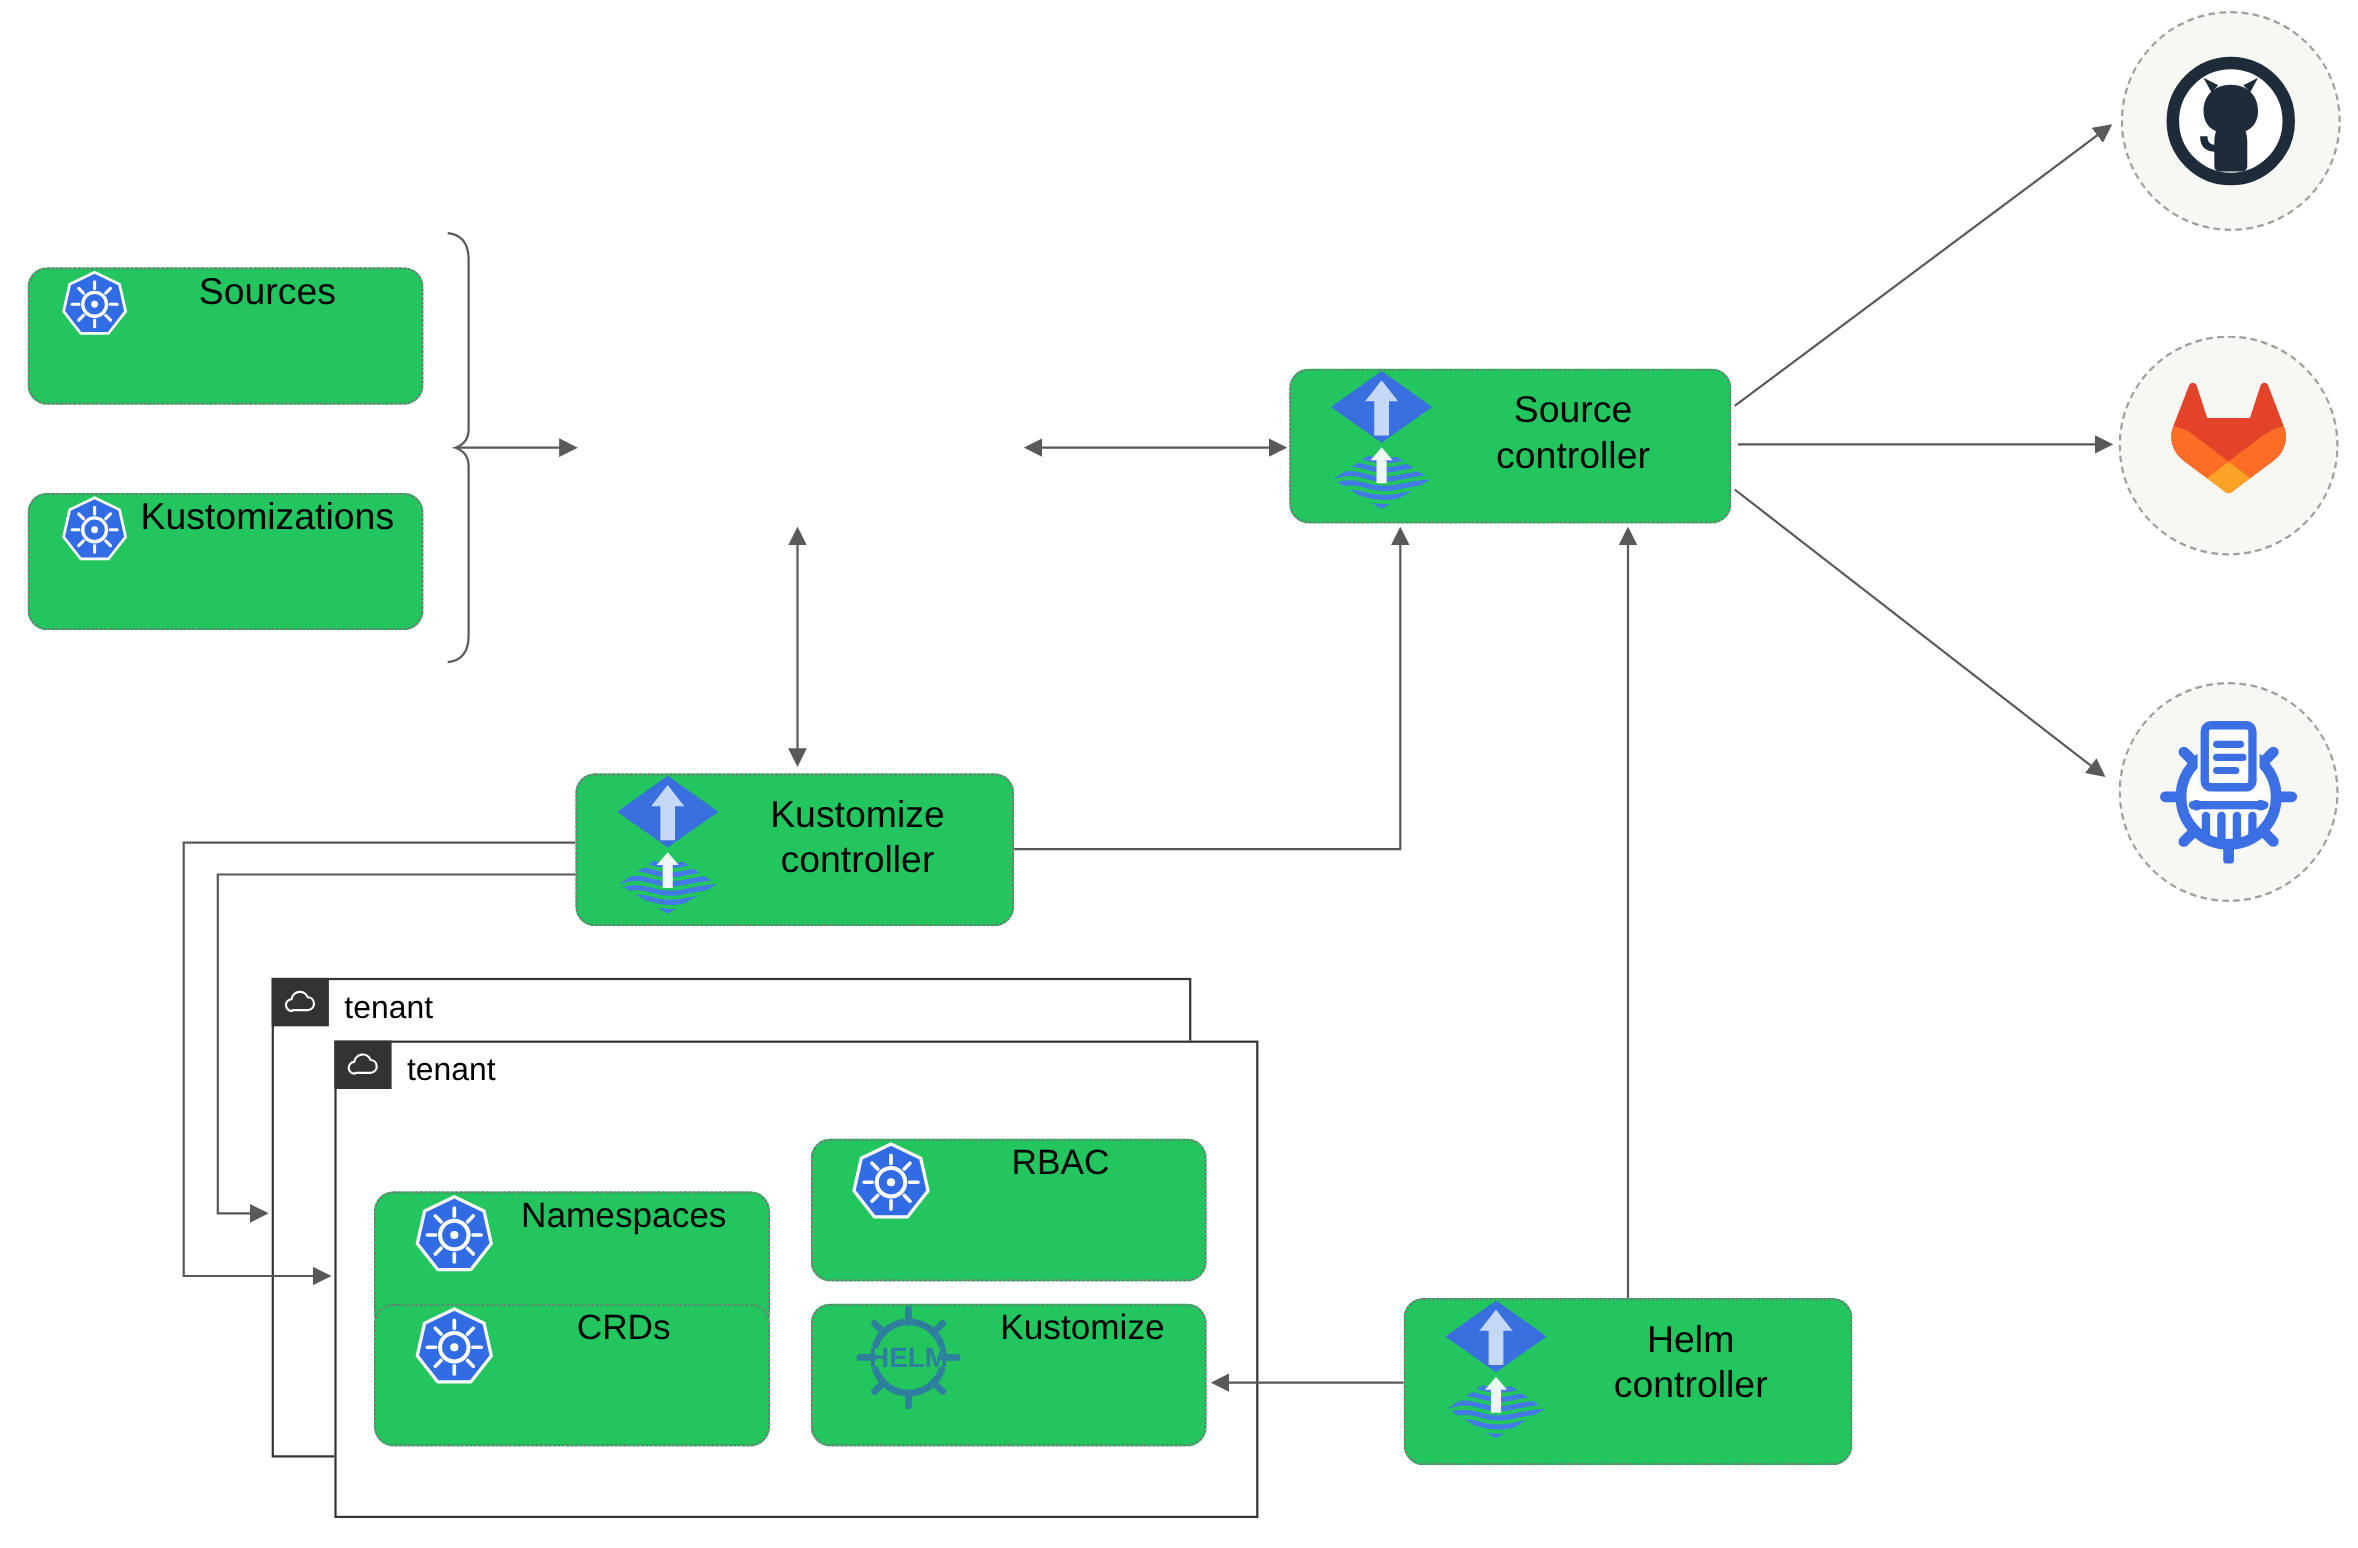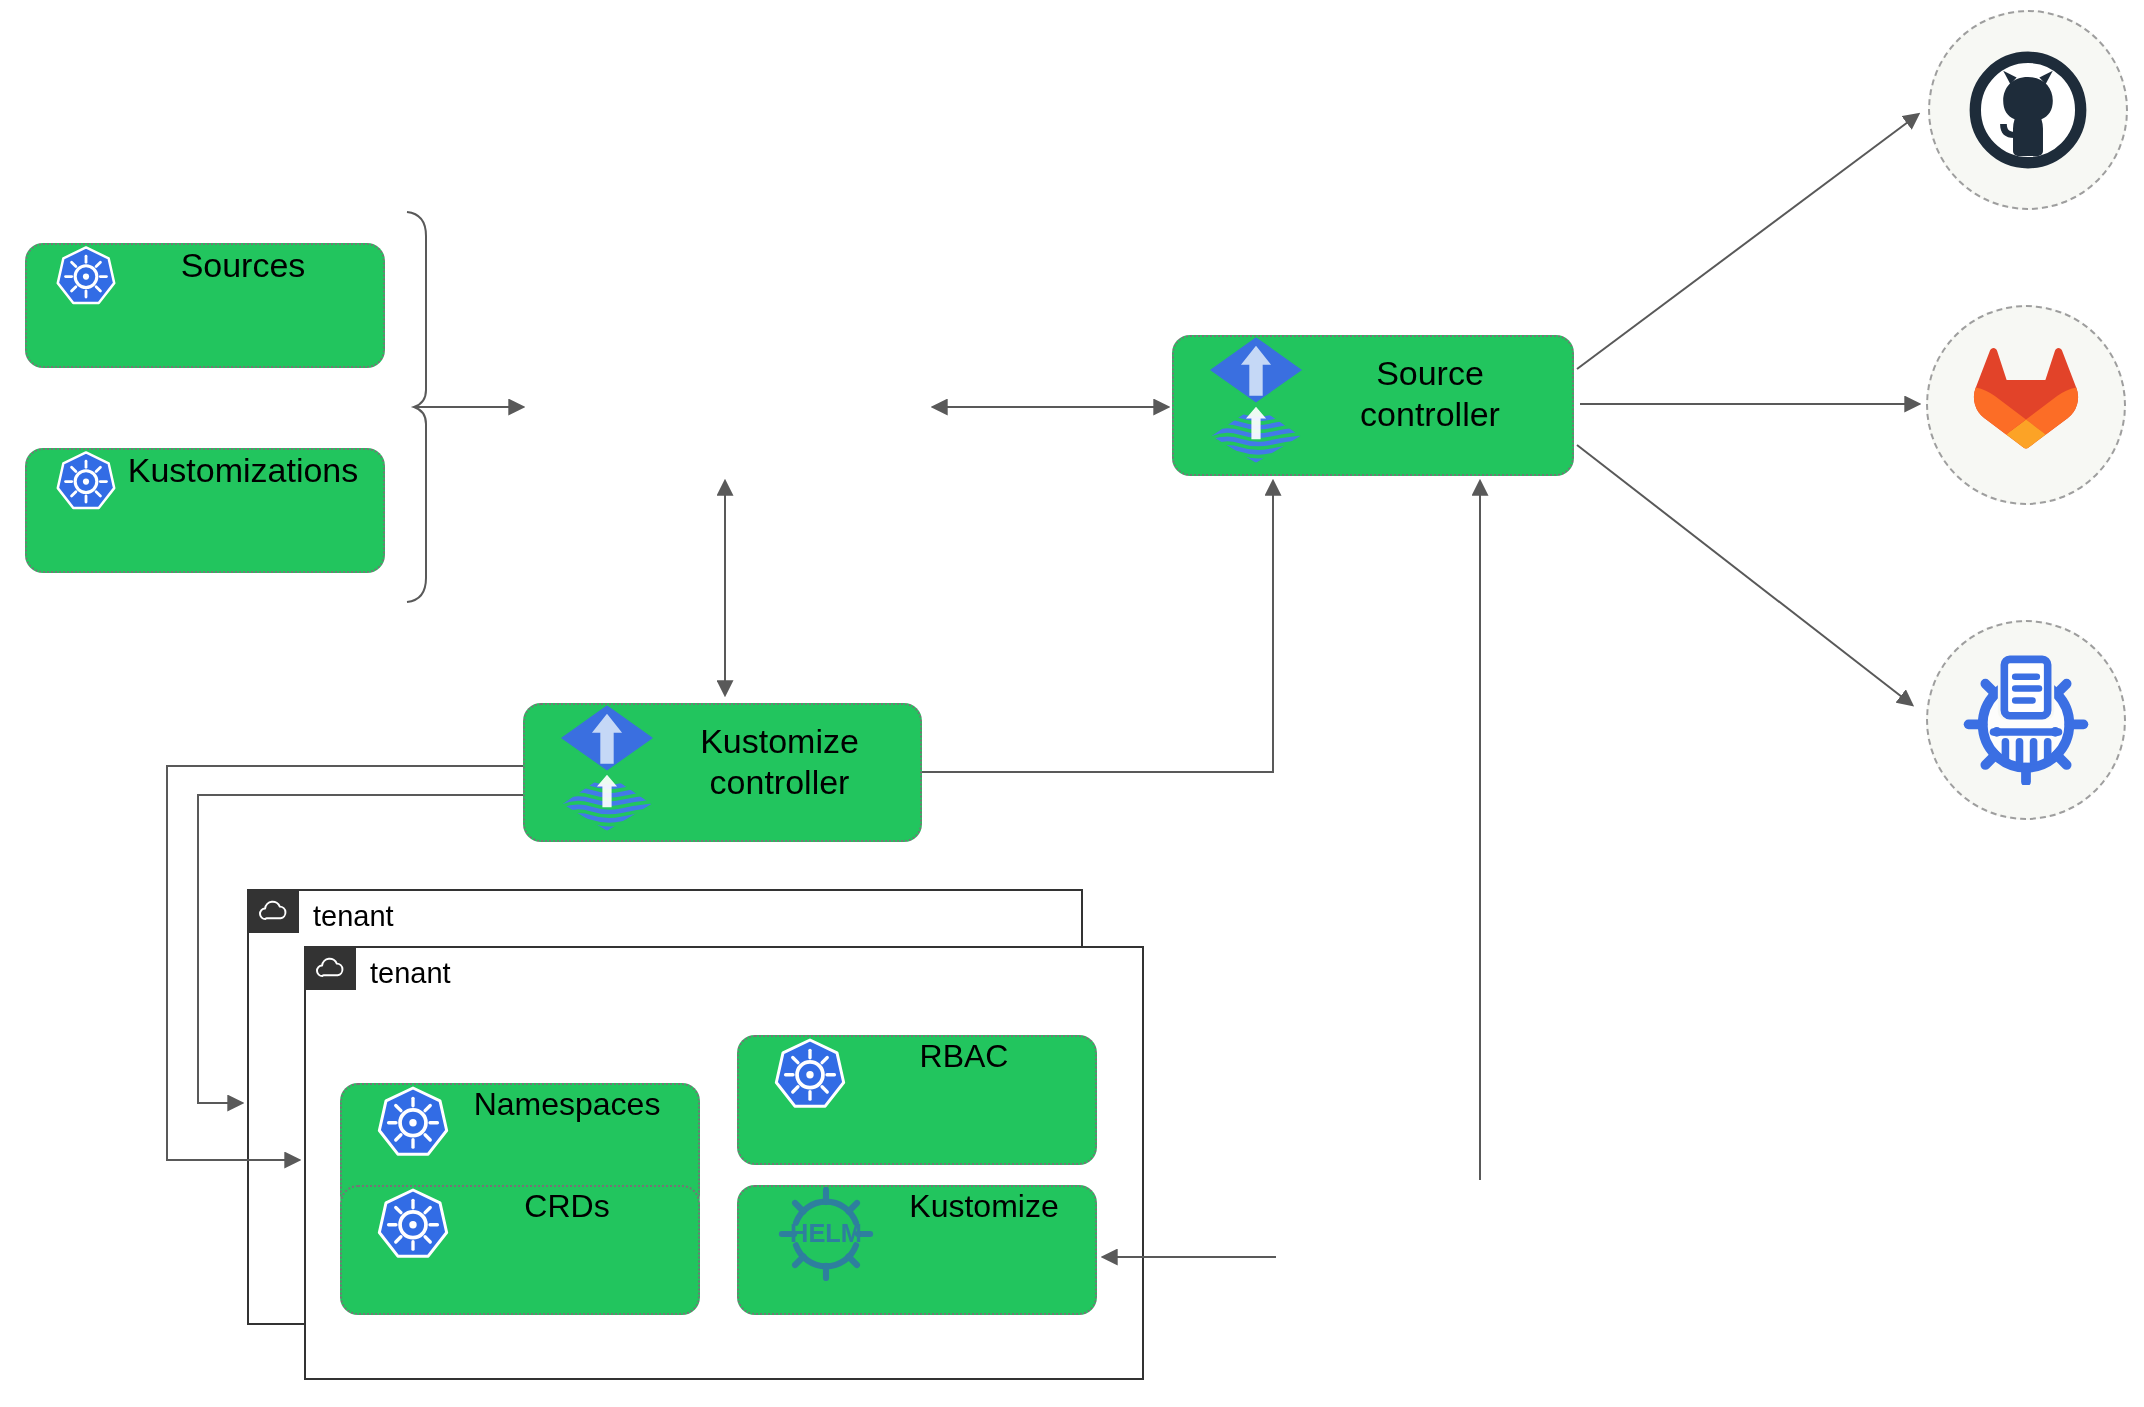--- a/index.html
+++ b/index.html
@@ -158,20 +158,28 @@
 
   <div class="node" id="n-kustomize-ctrl">
     <svg class="icon ic-flux" viewBox="0 0 110 150">
         <use href="#sym-flux"></use>
       </svg>
     <div class="label">
         <div class="ctrl-label">Kustomize controller</div>
       </div>
   </div>
 
+  <div class="node" id="n-helm-ctrl">
+    <svg class="icon ic-flux" viewBox="0 0 110 150">
+        <use href="#sym-flux"></use>
+      </svg>
+    <div class="label">
+        <div class="ctrl-label">Helm controller</div>
+      </div>
+  </div>
 
   <div class="node" id="box-namespaces">
     <svg class="icon ic-k8s-in" viewBox="0 0 100 100">
         <use href="#sym-k8s"></use>
       </svg>
     <div class="label" style="font-size:32px">Namespaces</div>
   </div>
 
   <div class="node" id="box-rbac">
     <svg class="icon ic-k8s-in" viewBox="0 0 100 100">

